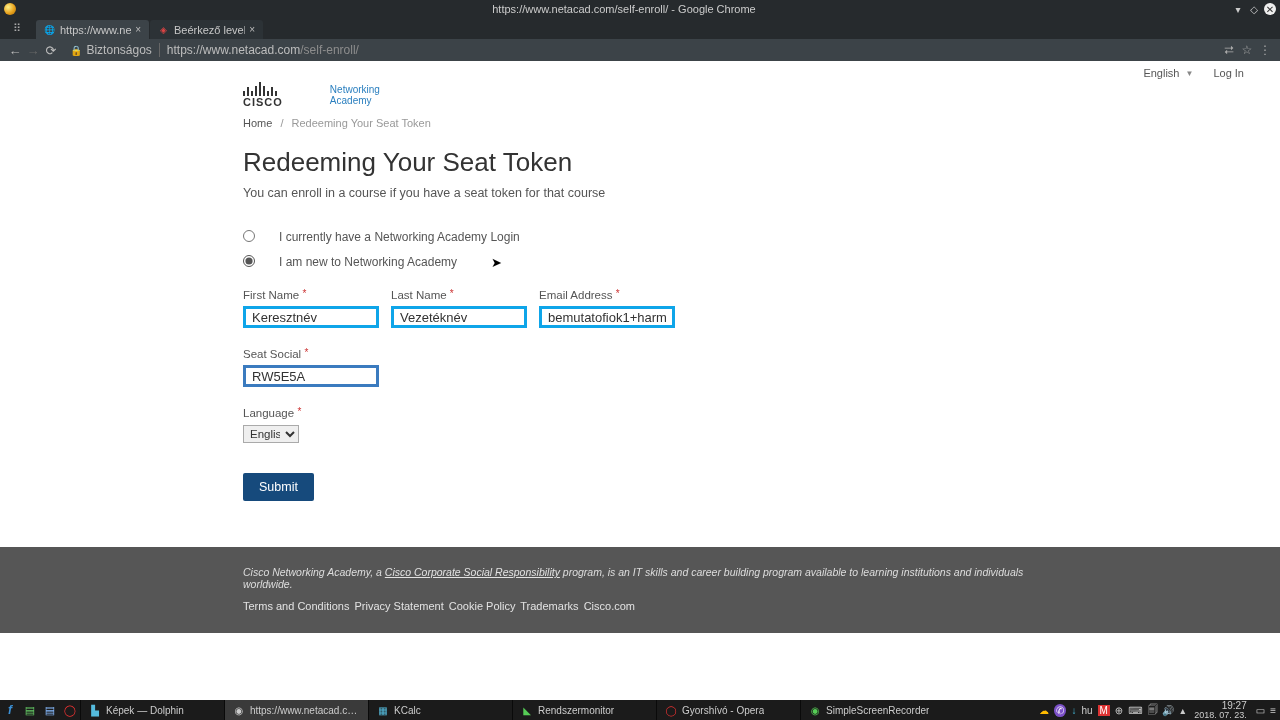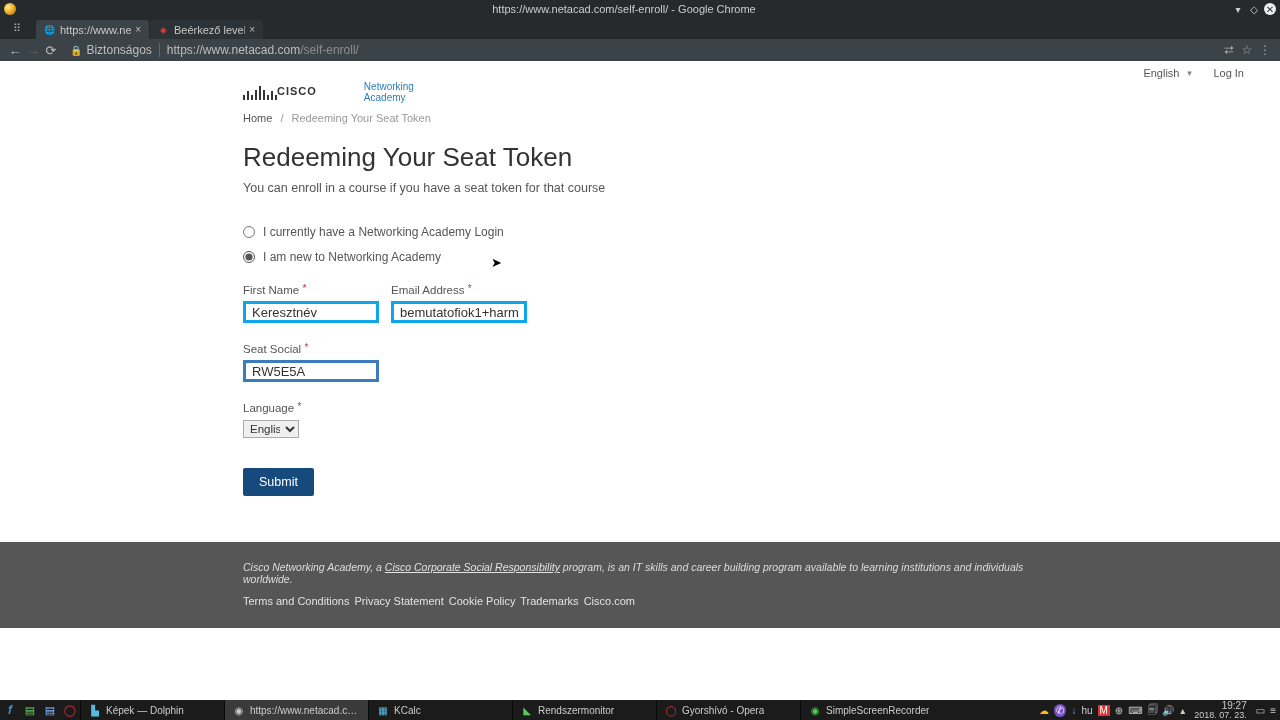--- a/index.html
+++ b/index.html
@@ -40,32 +40,32 @@
   
   .page-top{ display:flex; justify-content:flex-end; align-items:center; padding:6px 36px 0 0; font-size:11px; color:#555; gap:20px;}
   .lang-sel{ display:flex; align-items:center; gap:6px;}
   .lang-sel .tri{ font-size:8px; color:#888;}
 
   .container{ width:794px; margin:0 auto; }
   .brand{ display:flex; align-items:center; gap:7px; margin-top:2px;}
   .cisco-bars{ display:flex; align-items:flex-end; gap:2px; height:15px;}
   .cisco-bars span{ width:2px; background:#333; display:block;}
   .cisco-wordmark{ font-size:11px; font-weight:bold; letter-spacing:1px; color:#333;}
-  .brand-stack{ display:flex; }
+  .brand-stack{ display:flex; flex-direction:column;}
   .brand-sub{ font-size:10px; color:#2a7fbf; line-height:1.1;margin-left:40px;}
 
   .breadcrumb{ font-size:11px; color:#999; margin-top:9px;}
   .breadcrumb .home{ color:#555;}
   .breadcrumb .slash{ margin:0 5px;}
 
   h1.page-title{ font-size:26px; font-weight:400; color:#333; margin-top:18px;}
   .page-subtitle{ font-size:12.5px; color:#555; margin-top:8px;}
 
   .radio-group{ margin-top:30px;}
-  .radio-row{ display:flex; align-items:center; font-size:12px; color:#555; margin-bottom:11px;}
+  .radio-row{ display:flex; font-size:12px; color:#555; margin-bottom:11px;gap:16px;}
   .radio-row input{ margin-right:8px; accent-color:#555; width:12px; height:12px;}
 
   .form-row{ display:flex; gap:12px; margin-top:20px;}
   .form-field label{ font-size:11.5px; color:#555; display:block; margin-bottom:5px;}
   .req{ color:#c33; font-size:10px; position:relative; top:-2px;}
   .form-field input[type=text]{ width:136px; height:22px; border:3px solid #0ea5e9; font-size:13px; padding:0 6px; color:#333;}
   .form-field.focused input{ border-color:#3b7bbf; outline:none;}
   .form-field select{ height:18px; font-size:11.5px; border:1px solid #aaa; background:#efefef; color:#333; padding:0 2px; width:56px;}
 
   .submit-btn{ margin-top:30px; background:#164a7c; color:#fff; border:none; font-size:12.5px; padding:7px 16px; border-radius:2px; cursor:pointer;}
@@ -188,20 +188,24 @@
           <span>I am new to Networking Academy</span>
         </label>
       </div>
 
       <div class="form-row">
         <div class="form-field">
           <label><span>First Name</span> <span class="req">*</span></label>
           <input type="text" value="Keresztnév" style="">
         </div>
         <div class="form-field">
+          <label><span>Last Name</span> <span class="req">*</span></label>
+          <input type="text" value="Vezetéknév" style="">
+        </div>
+        <div class="form-field">
           <label><span>Email Address</span> <span class="req">*</span></label>
           <input type="text" value="bemutatofiok1+harmadik" style="">
         </div>
       </div>
 
       <div class="form-row">
         <div class="form-field focused">
           <label><span>Seat Social</span> <span class="req">*</span></label>
           <input type="text" value="RW5E5A" style="">
         </div>

